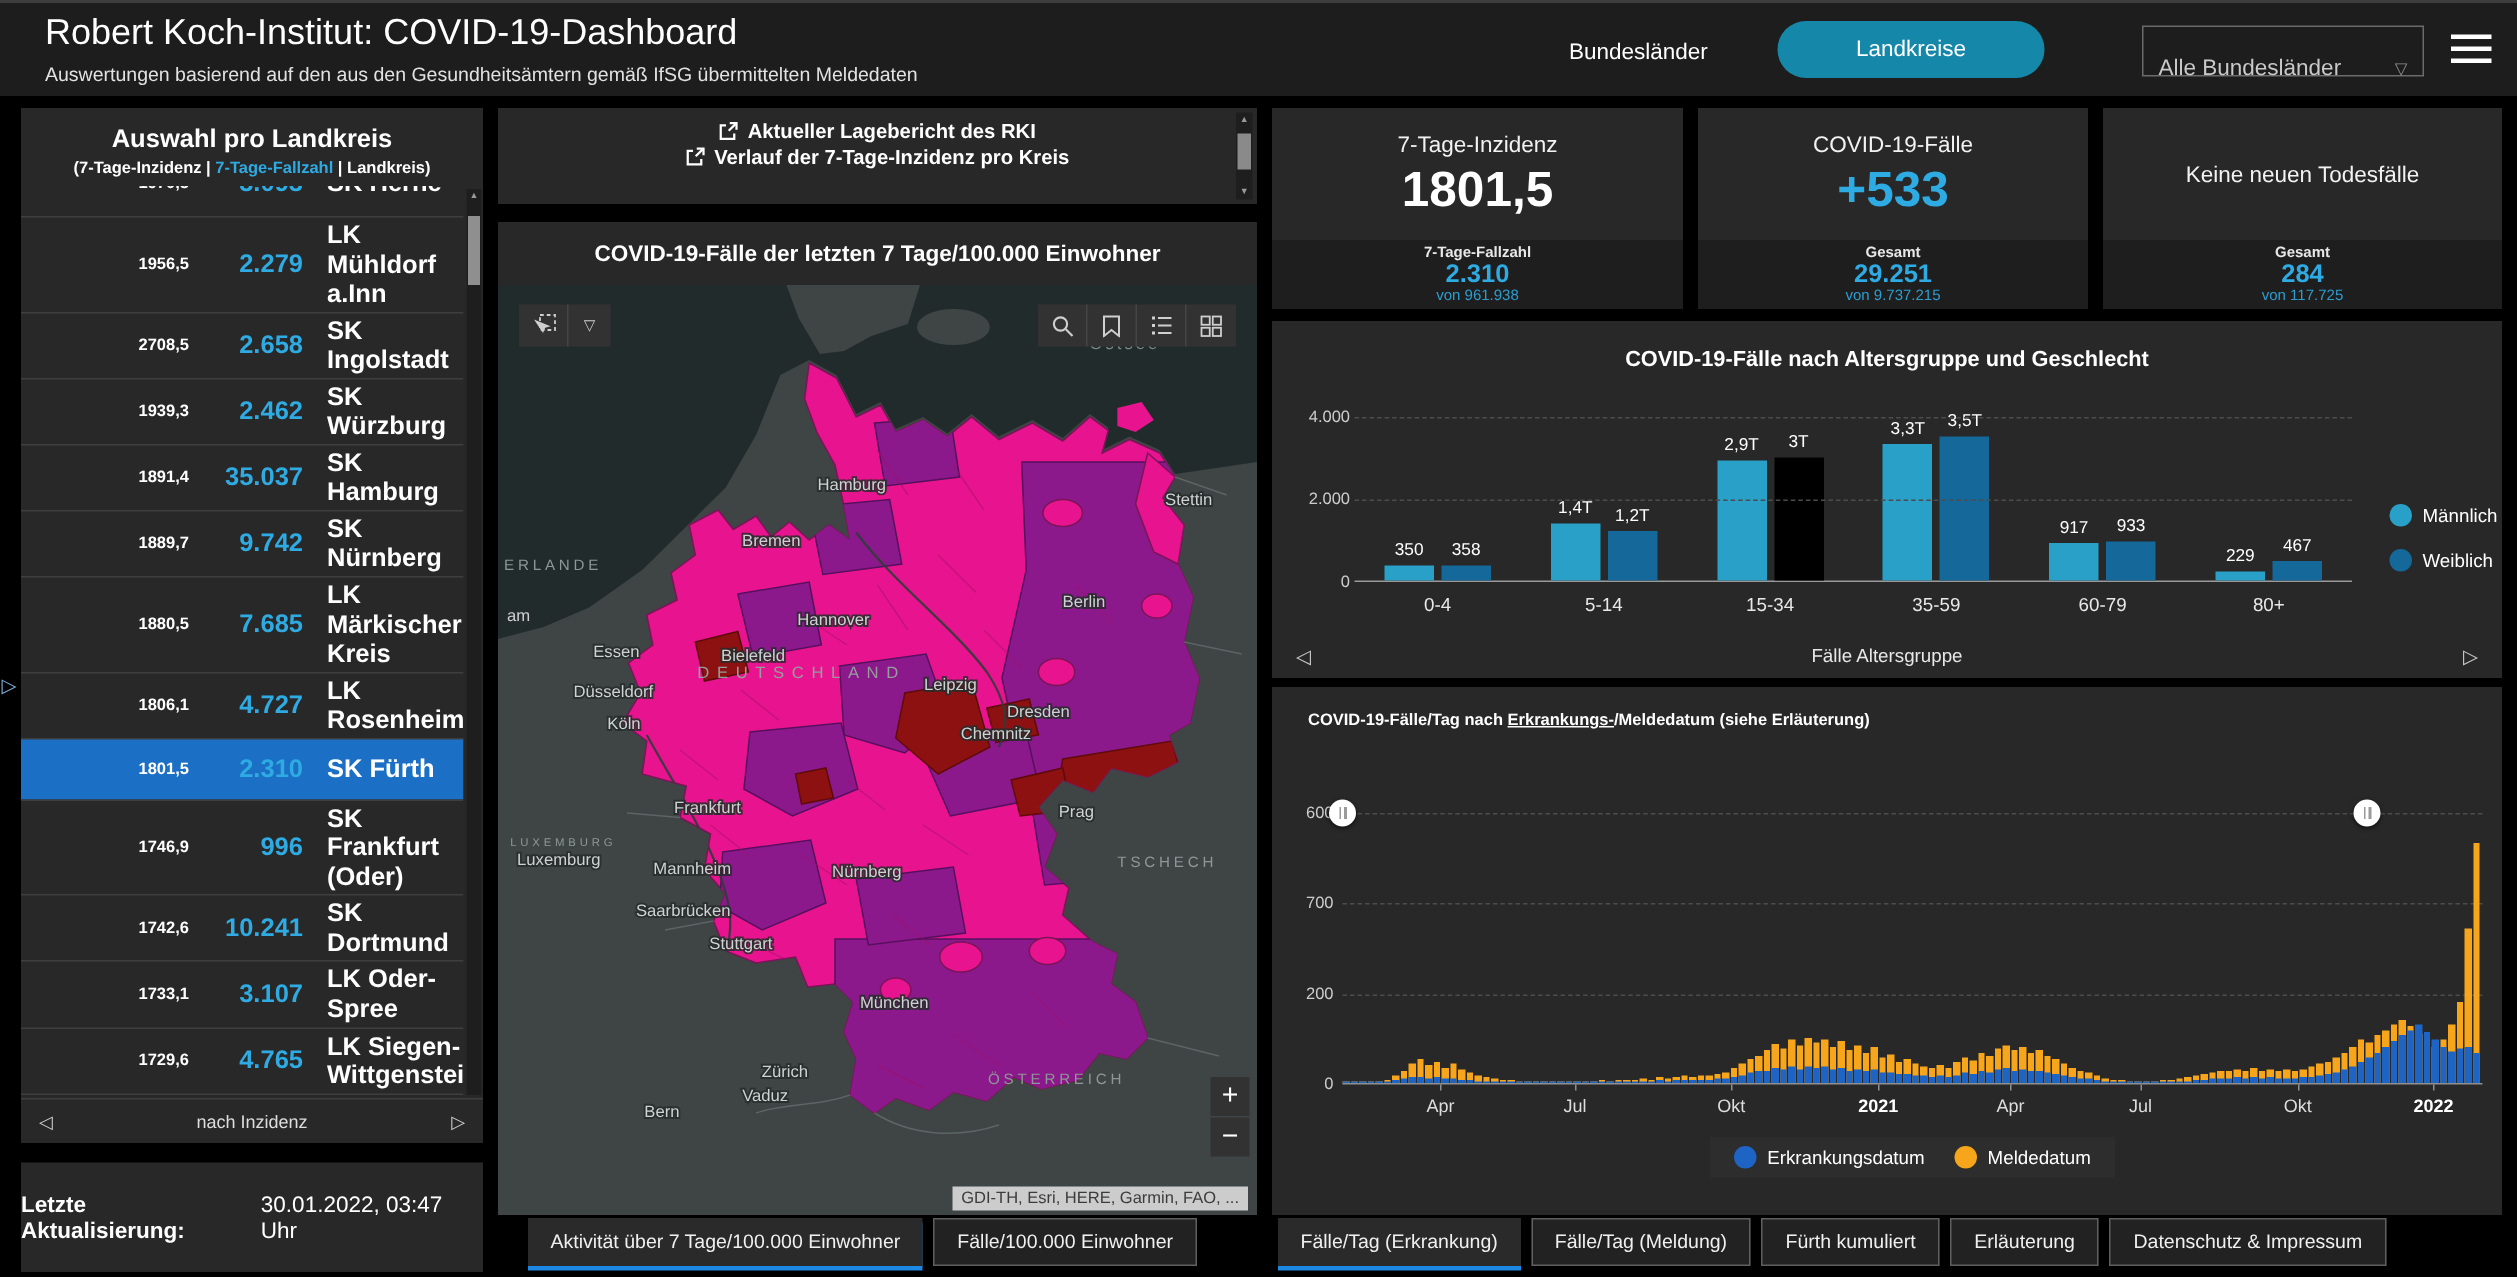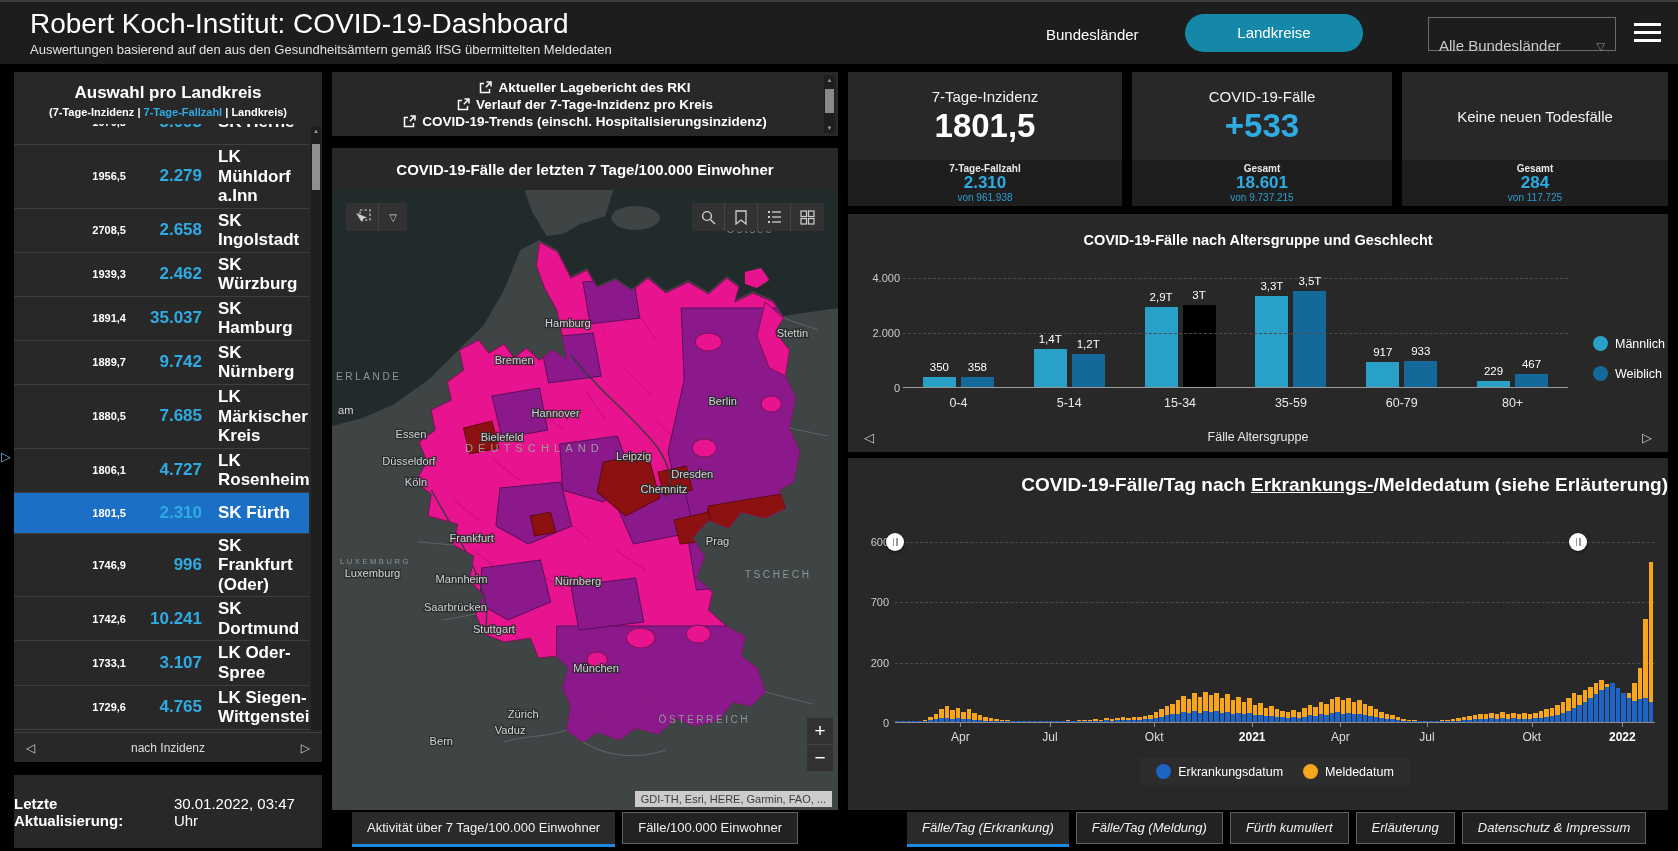--- a/index.html
+++ b/index.html
@@ -3,21 +3,21 @@
 <meta charset="utf-8">
 <style>
   * { box-sizing: border-box; margin: 0; padding: 0; }
   html,body { background:#000; }
   body { font-family:"Liberation Sans", sans-serif; color:#fff; }
   #app { position:relative; width:1678px; height:851px; background:#000; overflow:hidden; }
   .panel { position:absolute; background:#282828; }
 
   
   .hdr { position:absolute; left:0; top:0; width:1678px; height:64px; background:#1d1d1d; border-top:2px solid #3d3d3d; }
-  .hdr-title { position:absolute; left:30px; top:6px; font-size:28px; font-weight:400; color:#fff; }
+  .hdr-title { position:absolute; left:30px; top:6px; font-size:24px; font-weight:400; color:#fff; }
   .hdr-sub { position:absolute; left:30px; top:40px; font-size:13px; color:#e2e2e2; }
   .nav-bl { position:absolute; left:1046px; top:24px; font-size:15px; color:#fff; cursor:pointer; }
   .pill { position:absolute; left:1185px; top:12px; width:178px; height:38px; border-radius:19px; background:#1588aa; color:#fff; font-size:15px; text-align:center; line-height:38px; cursor:pointer; }
   .select { position:absolute; left:1428px; top:15px; width:188px; height:34px; border:1px solid #6b6b6b; color:#c9c9c9; font-size:15px; line-height:32px; padding:12px 10px; cursor:pointer; background:#1d1d1d; }
   .select .chev { float:right; color:#8f8f8f; font-size:11px; }
   .burger { position:absolute; left:1634px; top:21px; width:27px; cursor:pointer; }
   .burger span { display:block; height:3px; background:#fff; margin-bottom:5px; }
 
   
   .sb { left:14px; top:72px; width:308px; height:690px; }
@@ -59,21 +59,21 @@
   .mtool .cell:last-child { border-right:none; }
   .tools-left { left:14px; top:13px; }
   .tools-right { right:14px; top:13px; }
   .zoomwrap { position:absolute; right:5px; bottom:38px; z-index:5; }
   .zoomb { width:26px; height:26px; background:#323232; color:#fff; font-size:19px; text-align:center; line-height:25px; margin-bottom:1px; cursor:pointer; }
   .attr { position:absolute; right:6px; bottom:3px; background:#ccc; color:#3c3c3c; font-size:11px; line-height:16px; padding:0 6px; z-index:5; max-width:240px; white-space:nowrap; }
 
   
   .tabs { position:absolute; display:flex; gap:7px; }
   .map-tabs { left:352px; top:812px; }
-  .bot-tabs { left:907px; top:812px;font-style:italic; }
+  .bot-tabs { left:852px; top:812px; }
   .tab { height:32px; line-height:30px; padding:0 15px; font-size:13px; color:#f0f0f0; background:#222; border:1px solid #5f5f5f; cursor:pointer; white-space:nowrap; }
   .tab.active { background:#2a2a2a; border:none; line-height:32px; box-shadow:0 3px 0 #1e88e5; }
 
   
   .card { position:absolute; top:72px; height:134px; background:#282828; }
   .card-main { height:88px; display:flex; flex-direction:column; align-items:center; justify-content:center; }
   .card-title { font-size:15px; color:#f2f2f2; }
   .card-value { font-size:33px; font-weight:700; margin-top:2px; }
   .card.noval .card-main { justify-content:center; }
   .card-foot { height:46px; background:#1e1e1e; display:flex; flex-direction:column; align-items:center; justify-content:center; }
@@ -94,21 +94,21 @@
   .bc-x { position:absolute; left:55px; top:182px; width:665px; display:flex; }
   .bc-x span { flex:1; text-align:center; font-size:12.5px; color:#e8e8e8; }
   .legend-item { display:flex; align-items:center; gap:7px; font-size:12.5px; color:#fff; }
   .legend-dot { width:15px; height:15px; border-radius:50%; }
   .bc-legend { position:absolute; left:745px; top:122px; display:flex; flex-direction:column; gap:15px; }
   .bc-foot { position:absolute; left:0; right:0; bottom:6px; height:18px; display:flex; align-items:center; justify-content:space-between; padding:0 16px; font-size:12.5px; color:#e8e8e8; }
   .bc-foot .arr { color:#ccc; cursor:pointer; font-size:13px; }
 
   
   .tc { left:848px; top:458px; width:820px; height:352px; }
-  .tc-title { text-align:right; padding-top:16px; font-weight:700; font-size:19px;padding-left:24px; }
+  .tc-title { text-align:left; padding-top:16px; font-weight:700; font-size:11px;padding-left:24px; }
   .tc-title .ul { text-decoration:underline; }
   .tc-plot { position:absolute; left:47px; top:84px; width:760px; height:181px; border-bottom:1px solid #8f8f8f; }
   .tc-ylab { position:absolute; width:36px; text-align:right; font-size:11px; color:#ccc; transform:translateY(-50%); }
   .tc-bars { position:absolute; inset:0; display:flex; align-items:flex-end; }
   .slot { flex:1; position:relative; height:100%; }
   .slot i { position:absolute; bottom:0; left:0; right:1px; display:block; }
   .handle { position:absolute; top:-9px; width:18px; height:18px; border-radius:50%; background:#fff; box-shadow:0 1px 3px rgba(0,0,0,.7); display:flex; align-items:center; justify-content:center; gap:2px; cursor:ew-resize; z-index:6; }
   .handle i { width:1.5px; height:8px; background:#9a9a9a; }
   .tc-x { position:absolute; left:47px; top:272px; width:760px; height:16px; }
   .tc-x span { position:absolute; transform:translateX(-50%); font-size:12px; color:#ddd; }
@@ -272,30 +272,20 @@
         </div>
         <div class="link-row">
           <span style="display: flex;">
             <svg width="13" height="13" viewBox="0 0 13 13">
               <path d="M5 2.5H1.5v9h9V8" fill="none" stroke="#fff" stroke-width="1.5"></path>
               <path d="M7.5 1H12v4.5" fill="none" stroke="#fff" stroke-width="1.5"></path>
               <path d="M11.6 1.4L6.8 6.2" stroke="#fff" stroke-width="1.5"></path>
             </svg>
           </span>
           <span>Verlauf der 7-Tage-Inzidenz pro Kreis</span>
-        </div>
-        <div class="link-row">
-          <span style="display: flex;">
-            <svg width="13" height="13" viewBox="0 0 13 13">
-              <path d="M5 2.5H1.5v9h9V8" fill="none" stroke="#fff" stroke-width="1.5"></path>
-              <path d="M7.5 1H12v4.5" fill="none" stroke="#fff" stroke-width="1.5"></path>
-              <path d="M11.6 1.4L6.8 6.2" stroke="#fff" stroke-width="1.5"></path>
-            </svg>
-          </span>
-          <span>COVID-19-Trends (einschl. Hospitalisierungsinzidenz)</span>
         </div>
       </div>
     <div class="lscroll">
       <span class="car" style="top:2px">▲</span>
       <div class="lthumb"></div>
       <span class="car" style="bottom:2px">▼</span>
     </div>
   </div>
 
   <div class="panel mapp">
@@ -457,21 +447,21 @@
           <div class="cf-total">von 961.938</div>
         </div>
       </div>
       <div class="card" style="left: 1132px; width: 260px;">
         <div class="card-main">
           <div class="card-title">COVID-19-Fälle</div>
           <div class="card-value" style="color: rgb(47, 171, 227);">+533</div>
         </div>
         <div class="card-foot">
           <div class="cf-label">Gesamt</div>
-          <div class="cf-value">18.601</div>
+          <div class="cf-value">29.251</div>
           <div class="cf-total">von 9.737.215</div>
         </div>
       </div>
       <div class="card noval" style="left: 1402px; width: 266px;">
         <div class="card-main">
           <div class="card-title">Keine neuen Todesfälle</div>
         </div>
         <div class="card-foot">
           <div class="cf-label">Gesamt</div>
           <div class="cf-value">284</div>

